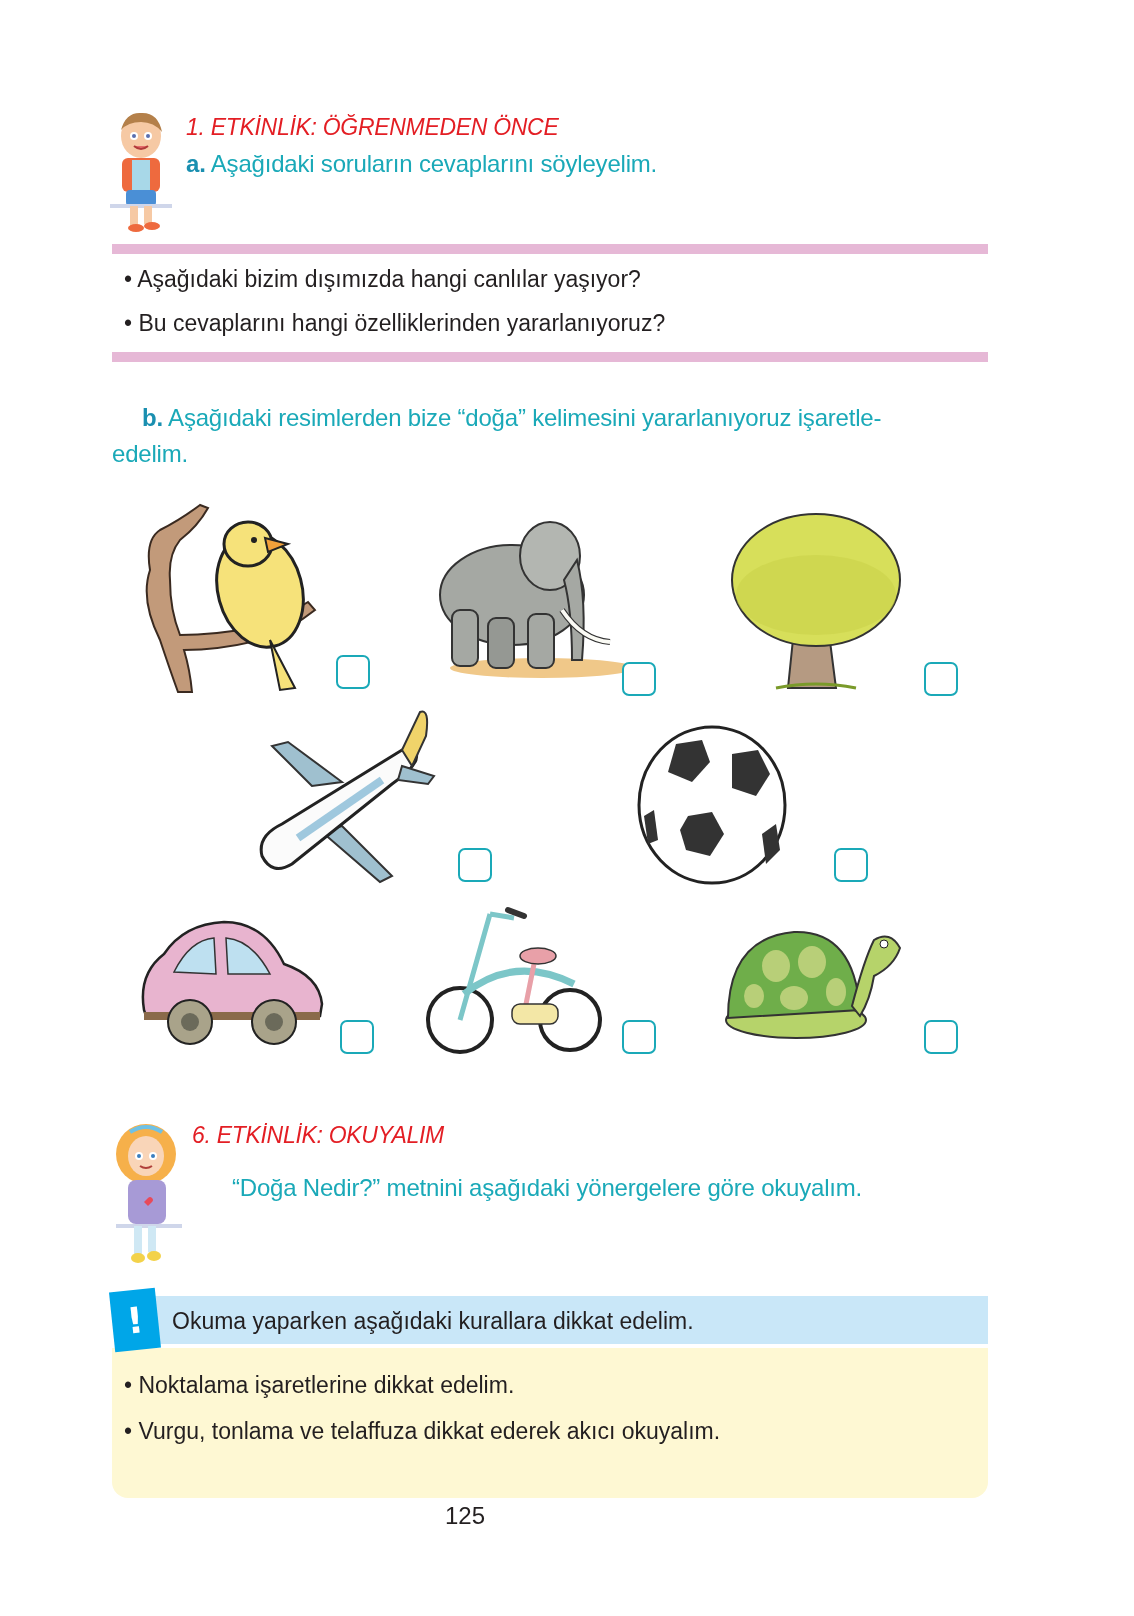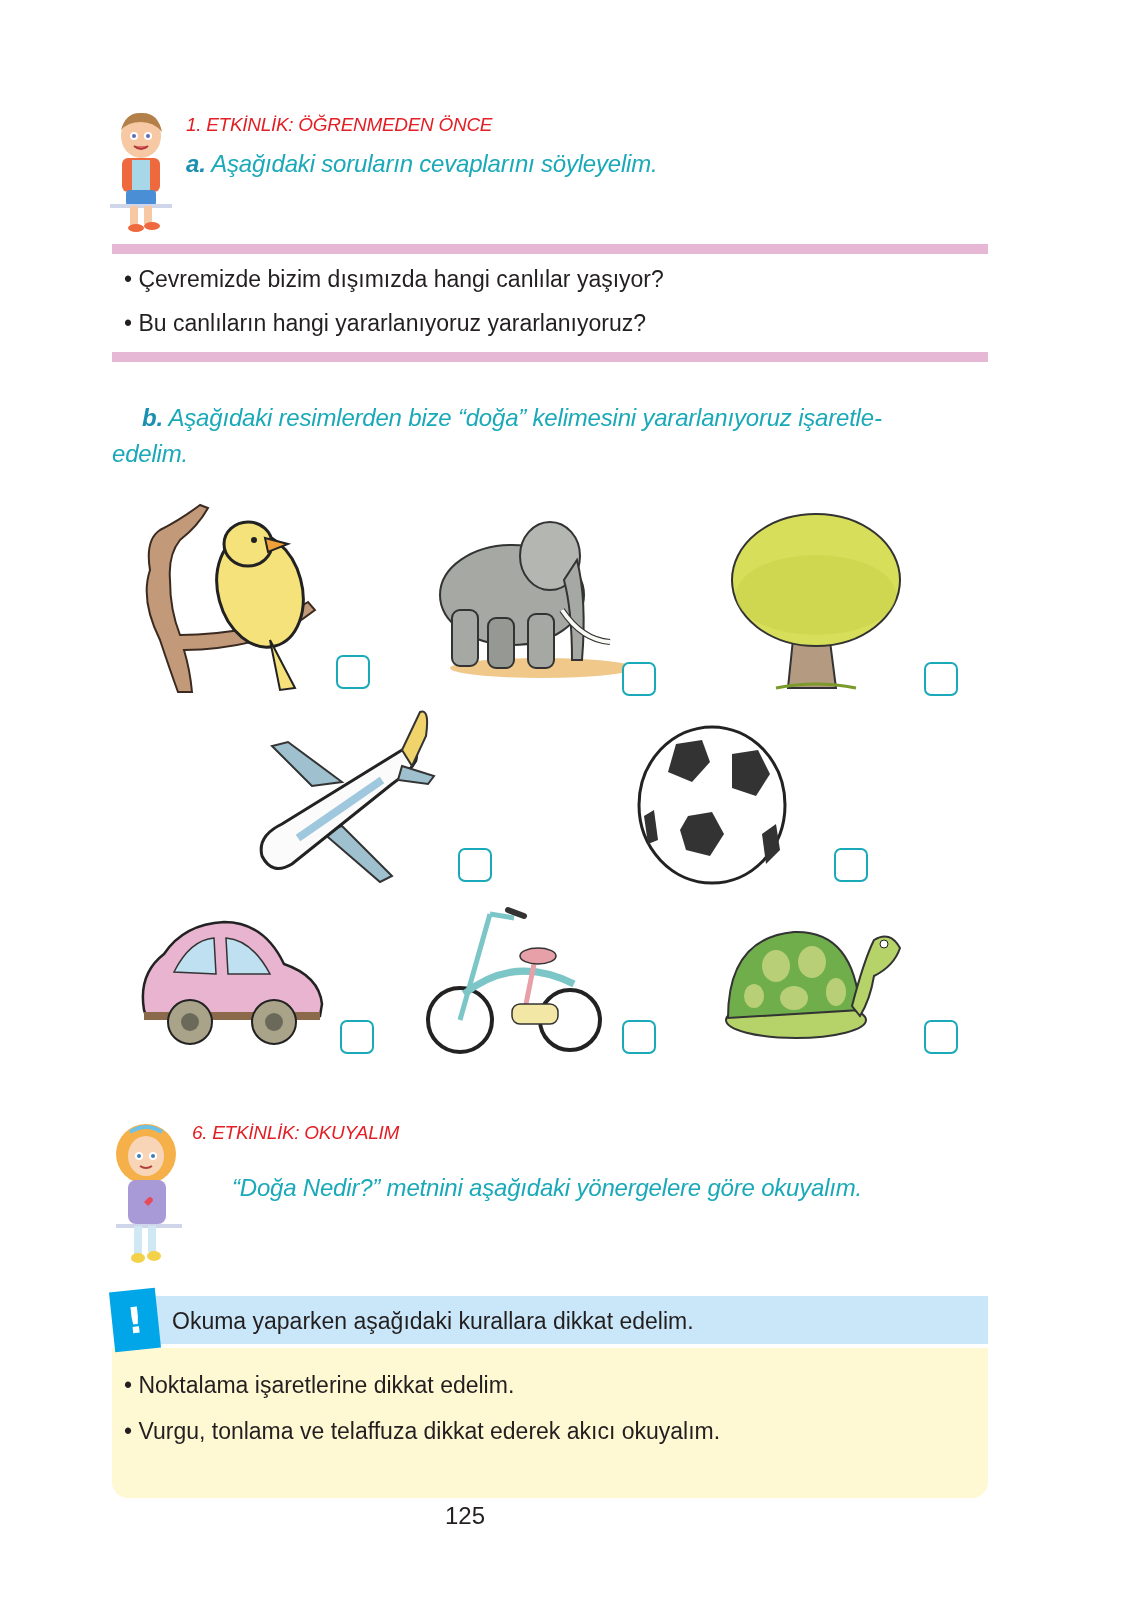--- a/index.html
+++ b/index.html
@@ -1,21 +1,21 @@
 <!DOCTYPE html>
 <html><head>
 <meta charset="utf-8">
 <style>
   html, body { margin: 0; padding: 0; background: #ffffff; }
   body { width: 1134px; height: 1616px; position: relative; overflow: hidden;
          font-family: "DejaVu Sans", "Liberation Sans", sans-serif; color: #231f20; }
   .abs { position: absolute; }
-  .activity-title { color: #e31e24; font-style: italic; font-size: 19px; letter-spacing: -0.3px;
+  .activity-title { color: #e31e24; font-style: italic; font-size: 23px; letter-spacing: -0.3px;
                     font-family: "Liberation Sans", "DejaVu Sans", sans-serif; }
-  .instruction { color: #1aa9b8; font-style: italic; font-size: 24px; letter-spacing: -0.2px;
+  .instruction { color: #1aa9b8; font-size: 24px; letter-spacing: -0.2px;
                  font-family: "Liberation Sans", "DejaVu Sans", sans-serif; }
   .instruction b { color: #1a8fb0; font-weight: bold; }
   .pink-bar { background: #e6b8d6; height: 10px; left: 112px; width: 876px; }
   .question { font-size: 23px; left: 124px; font-family: "Liberation Sans", "DejaVu Sans", sans-serif; }
   .checkbox { width: 34px; height: 34px; border: 2.5px solid #1aa9b8; border-radius: 7px; background: #fff; box-sizing: border-box; }
   .pic { display: flex; align-items: center; justify-content: center; }
   .box-header { background: #c9e7f8; left: 150px; top: 1296px; width: 838px; height: 48px; }
   .box-body { background: #fef8d3; left: 112px; top: 1348px; width: 876px; height: 150px;
               border-radius: 0 0 16px 16px; }
   .alert-badge { left: 112px; top: 1290px; width: 46px; height: 60px; background: #00a6e8;
@@ -47,22 +47,22 @@
     <ellipse cx="44" cy="118" rx="8" ry="4" fill="#ee6a3e"></ellipse>
   </svg>
 </div>
 <div class="abs activity-title" style="left:186px;top:114px;">1. ETKİNLİK: ÖĞRENMEDEN ÖNCE</div>
 <div class="abs instruction" style="left:186px;top:150px;">
   <b>a.</b>
   <span>Aşağıdaki soruların cevaplarını söyleyelim.</span>
 </div>
 
 <div class="abs pink-bar" style="top:244px;"></div>
-<div class="abs question" style="top:266px;">• Çevremizde bizim dışımızda hangi canlılar yaşıyor?</div>
-<div class="abs question" style="top:310px;">• Bu canlıların hangi yararlanıyoruz yararlanıyoruz?</div>
+<div class="abs question" style="top:266px;">• Aşağıdaki bizim dışımızda hangi canlılar yaşıyor?</div>
+<div class="abs question" style="top:310px;">• Bu cevaplarını hangi özelliklerinden yararlanıyoruz?</div>
 <div class="abs pink-bar" style="top:352px;"></div>
 
 <div class="abs instruction" style="left:112px;top:400px;width:876px;line-height:36px;">
   <span style="padding-left:30px;"></span><b>b.</b>
   <span>Aşağıdaki resimlerden bize “doğa” kelimesini yararlanıyoruz işaretle-</span><br>
   <span>edelim.</span>
 </div>
 
 <div class="abs pic" style="left:120px;top:500px;width:210px;height:195px;">
   <svg width="210" height="195" viewBox="0 0 210 195">

